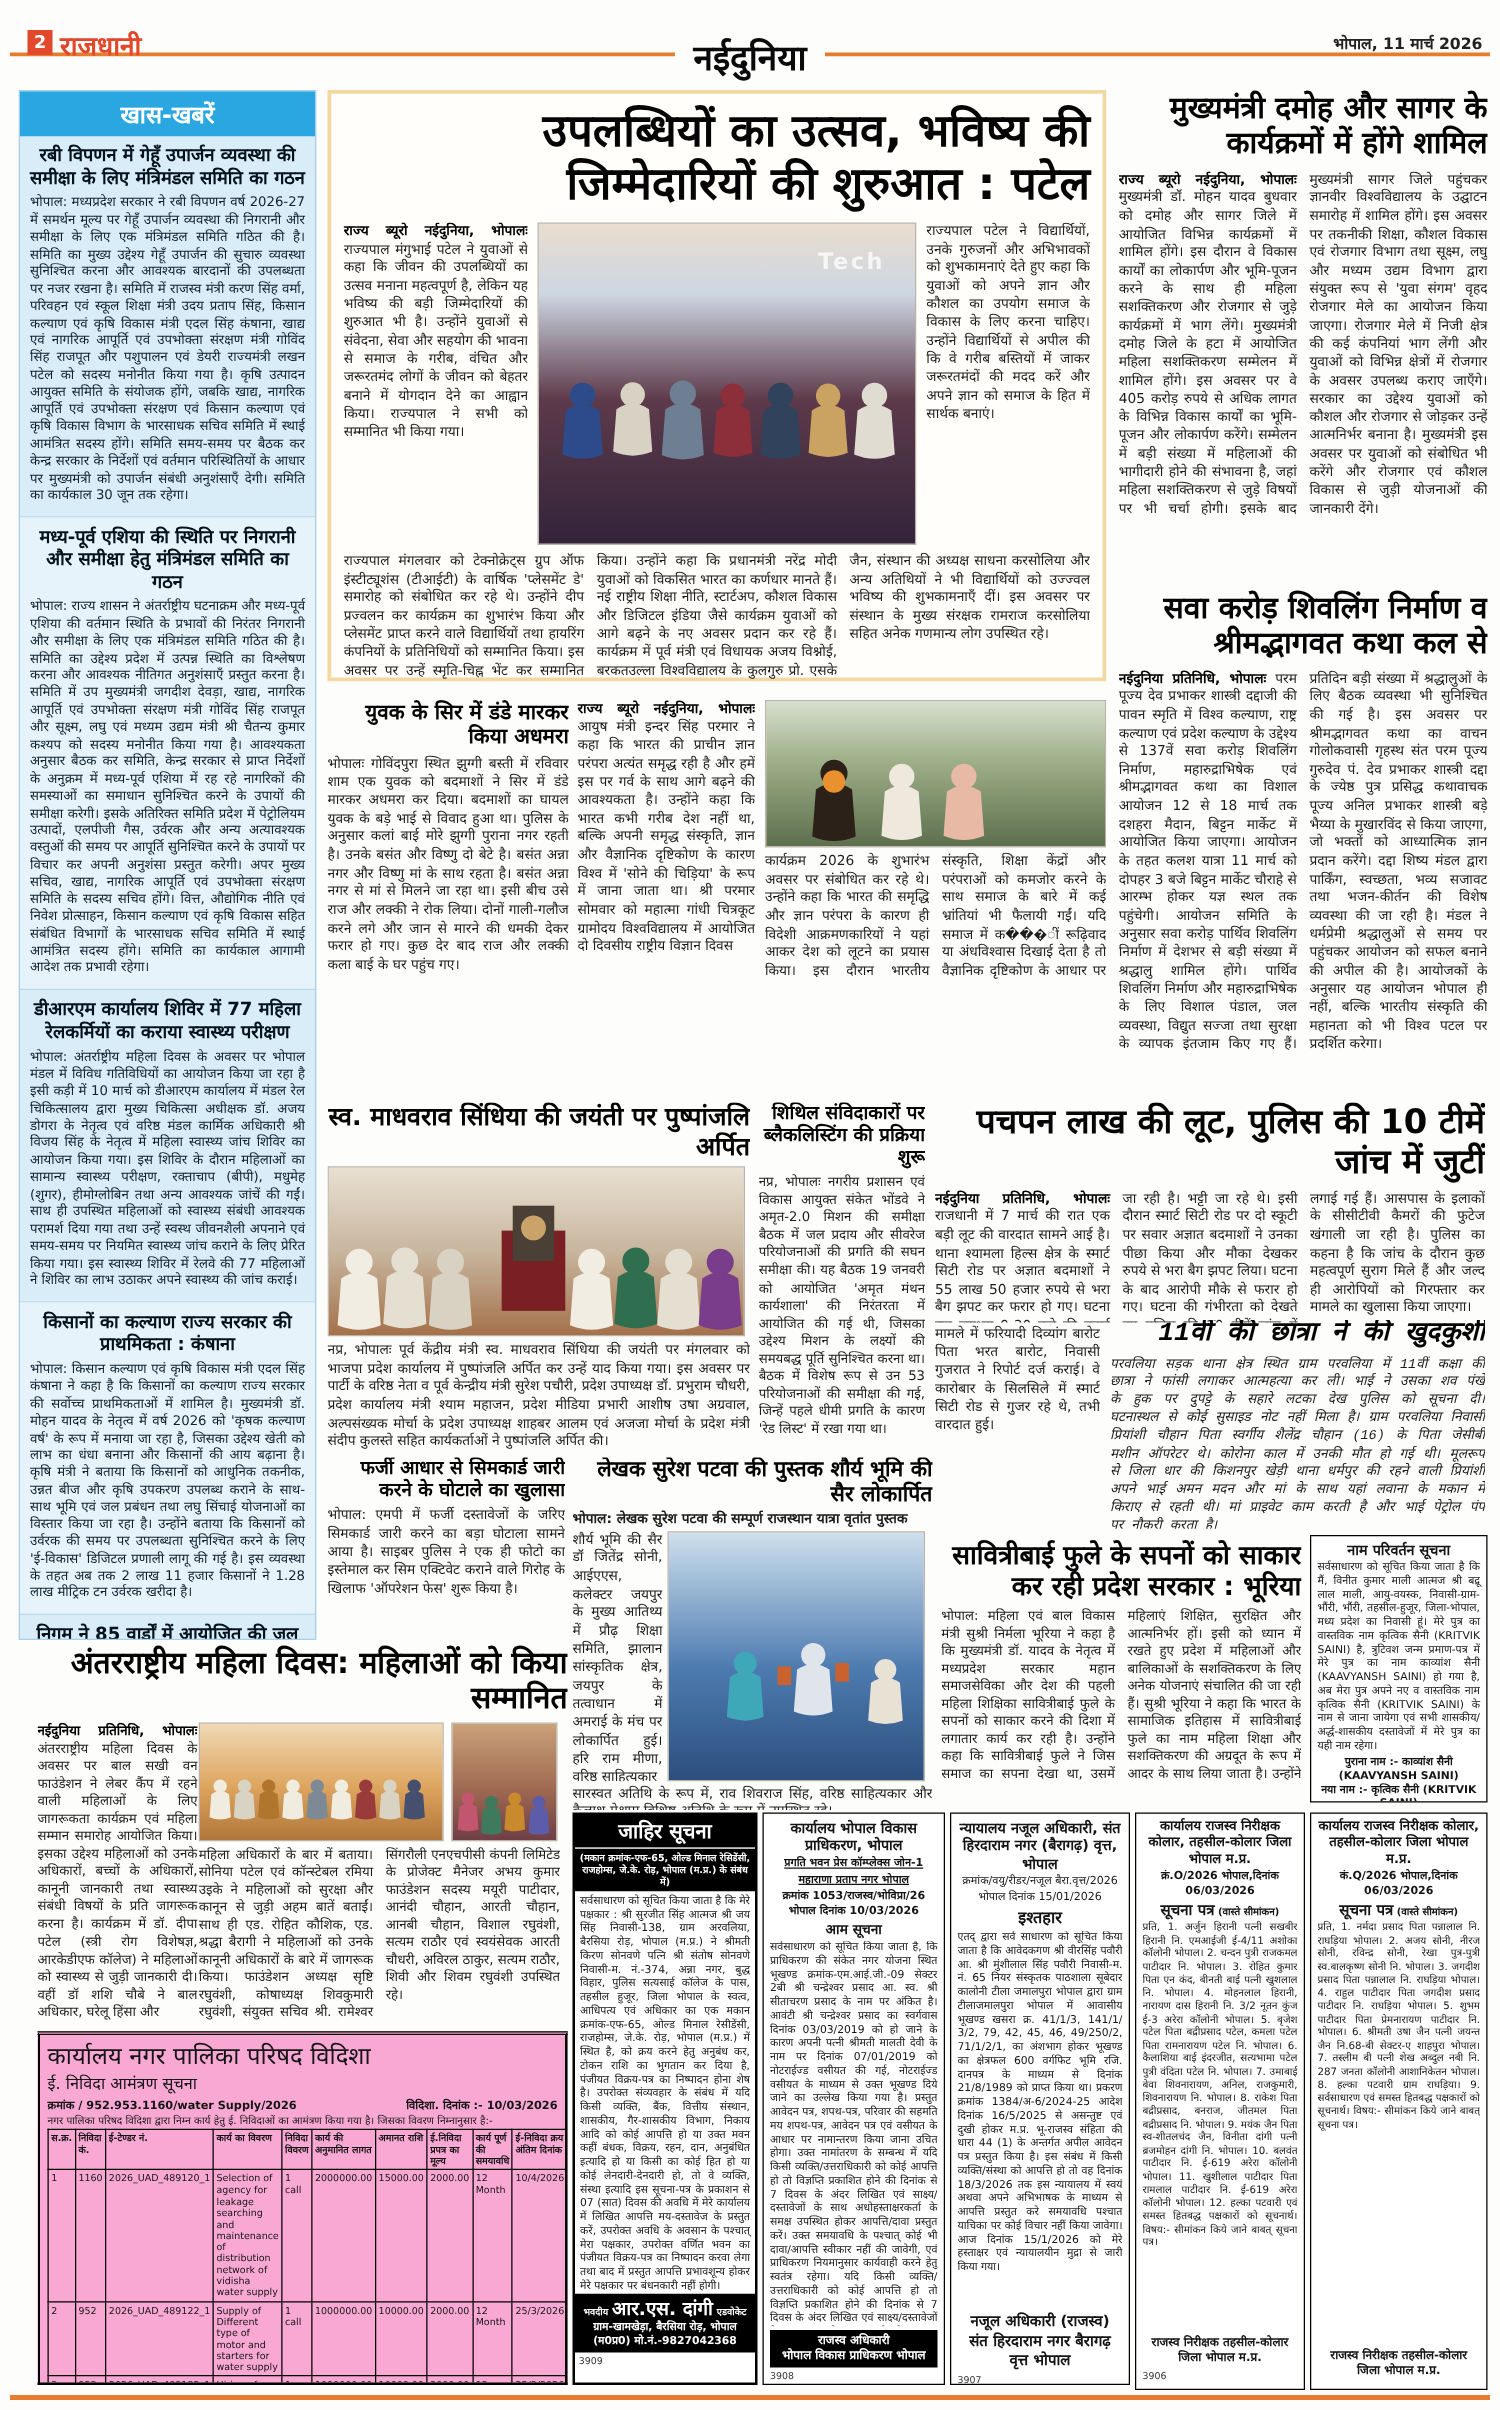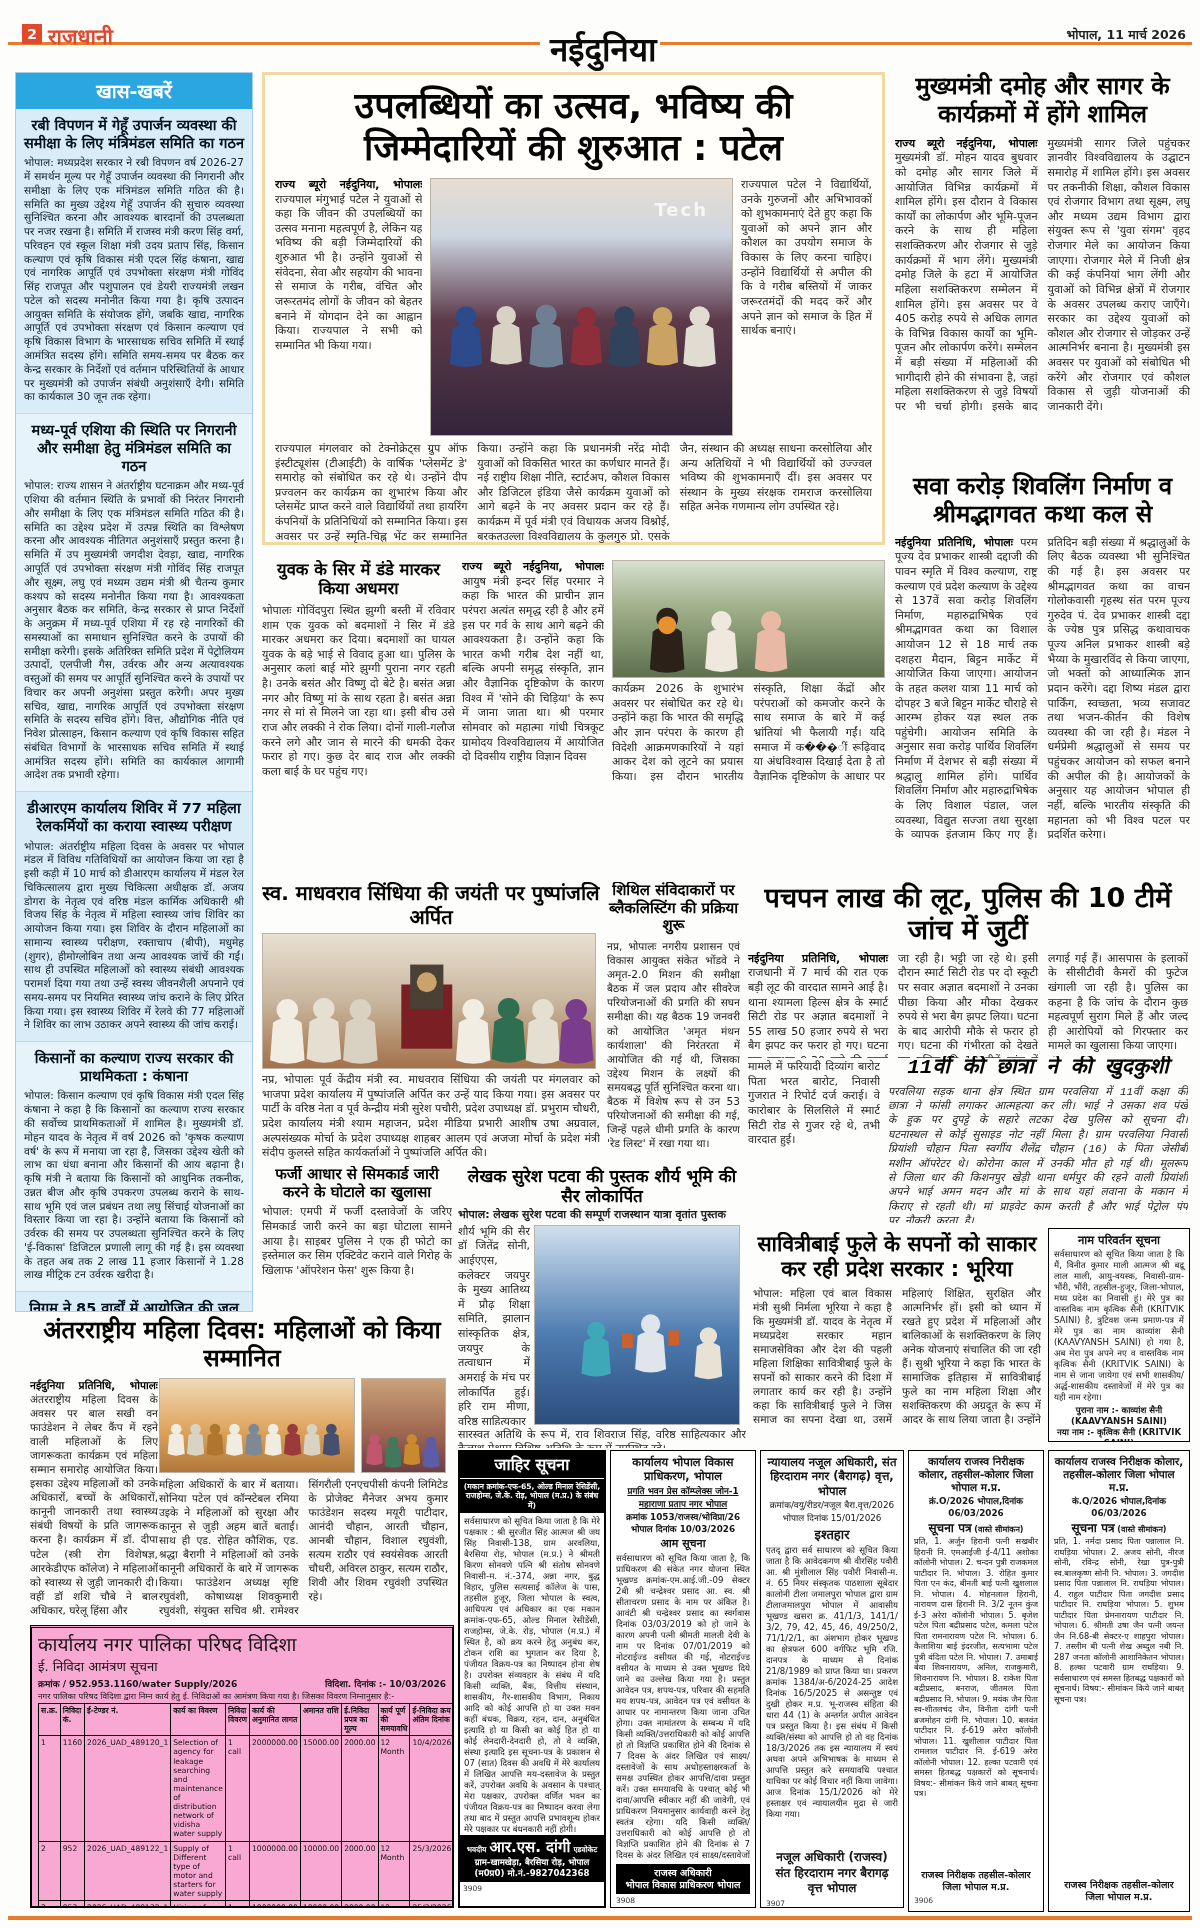--- a/index.html
+++ b/index.html
@@ -1,20 +1,20 @@
 <!DOCTYPE html>
 <html><head>
 <meta charset="utf-8">
 <style>
 *{margin:0;padding:0;box-sizing:border-box}
 body{font-family:"DejaVu Sans","Liberation Sans",sans-serif;background:#efefef;color:#151515}
 .page{position:relative;width:1200px;height:1928px;margin:0 auto;background:#fdfdfc;overflow:hidden}
 .abs{position:absolute}
 .rule{background:#e87c2e}
-.hl{font-weight:bold;color:#050505;text-align:center;line-height:1.18}
+.hl{font-weight:bold;color:#050505;text-align:right;line-height:1.18}
 .bt{font-size:11px;line-height:1.33;text-align:justify;color:#1d1d1d;overflow:hidden}
 .cols2{column-count:2;column-gap:10px}
 .cols3{column-count:3;column-gap:10px}
 .photo{position:relative;overflow:hidden;border:1px solid #b9b3a8}
 .photo svg{position:absolute;bottom:0;left:0;width:100%;height:92%}
 .ph-stage{background:linear-gradient(180deg,#e8ddcf 0%,#cdd6e2 22%,#5d3a4a 55%,#33243b 100%)}
 .ph-outdoor{background:linear-gradient(180deg,#d7e0cf 0%,#9fb08a 40%,#5d6f4d 100%)}
 .ph-indoor2{background:linear-gradient(180deg,#e9e0d2 0%,#c8b69e 50%,#a4714a 100%)}
 .ph-book{background:linear-gradient(180deg,#cfe0ee 0%,#4d7bb0 55%,#2c4f7d 100%)}
 .ph-tent{background:linear-gradient(180deg,#f0d9b5 0%,#dda45e 55%,#b0763a 100%)}
@@ -50,21 +50,21 @@
     </g>
   </defs>
 </svg>
 
 <div class="page">
 
   <div class="abs" style="left:0;top:0;width:1200px;height:70px">
     <div class="abs rule" style="left:8px;top:42px;width:1184px;height:3px"></div>
     <div class="abs" style="left:22px;top:24px;width:20px;height:20px;background:#e1492c;color:#fff;font-weight:bold;text-align:center;font-size:14px;line-height:20px">2</div>
     <div class="abs" style="left:48px;top:22px;font-size:21px;font-weight:bold;color:#e1492c">राजधानी</div>
-    <div class="abs" style="left:540px;top:26px;width:120px;background:#fdfdfc;text-align:center;font-size:33px;font-weight:bold;color:#0a0a0a;padding:0 10px">नईदुनिया</div>
+    <div class="abs" style="left:540px;top:26px;width:120px;background:#fdfdfc;text-align:center;font-size:28px;font-weight:bold;color:#0a0a0a;padding:0 10px">नईदुनिया</div>
     <div class="abs" style="right:14px;top:26px;font-size:12.5px;font-weight:bold;color:#222">भोपाल, 11 मार्च 2026</div>
   </div>
 
   <div class="abs sidebar" style="left:15px;top:72px;width:238px;height:1240px;overflow:hidden">
     <div class="sidebar-head">खास-खबरें</div>
     <div class="sb-art">
       <div class="sb-title">रबी विपणन में गेहूँ उपार्जन व्यवस्था की समीक्षा के लिए मंत्रिमंडल समिति का गठन</div>
       <div class="sb-body">भोपाल: मध्यप्रदेश सरकार ने रबी विपणन वर्ष 2026-27 में समर्थन मूल्य पर गेहूँ उपार्जन व्यवस्था की निगरानी और समीक्षा के लिए एक मंत्रिमंडल समिति गठित की है। समिति का मुख्य उद्देश्य गेहूँ उपार्जन की सुचारु व्यवस्था सुनिश्चित करना और आवश्यक बारदानों की उपलब्धता पर नजर रखना है। समिति में राजस्व मंत्री करण सिंह वर्मा, परिवहन एवं स्कूल शिक्षा मंत्री उदय प्रताप सिंह, किसान कल्याण एवं कृषि विकास मंत्री एदल सिंह कंषाना, खाद्य एवं नागरिक आपूर्ति एवं उपभोक्ता संरक्षण मंत्री गोविंद सिंह राजपूत और पशुपालन एवं डेयरी राज्यमंत्री लखन पटेल को सदस्य मनोनीत किया गया है। कृषि उत्पादन आयुक्त समिति के संयोजक होंगे, जबकि खाद्य, नागरिक आपूर्ति एवं उपभोक्ता संरक्षण एवं किसान कल्याण एवं कृषि विकास विभाग के भारसाधक सचिव समिति में स्थाई आमंत्रित सदस्य होंगे। समिति समय-समय पर बैठक कर केन्द्र सरकार के निर्देशों एवं वर्तमान परिस्थितियों के आधार पर मुख्यमंत्री को उपार्जन संबंधी अनुशंसाएँ देगी। समिति का कार्यकाल 30 जून तक रहेगा।</div>
     </div>
     <div class="sb-art">

